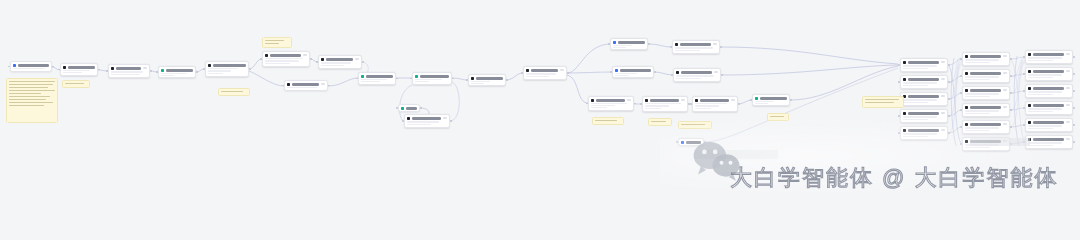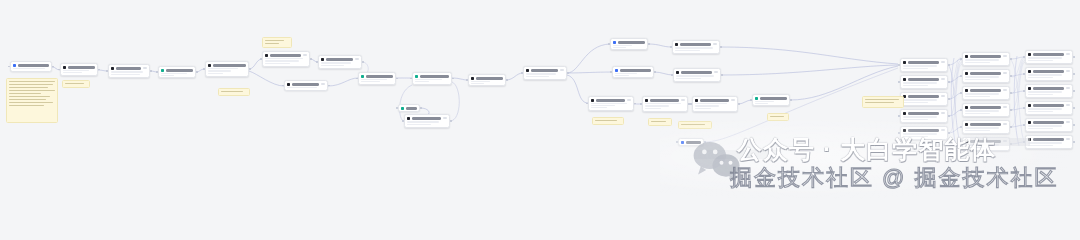--- a/index.html
+++ b/index.html
@@ -643,16 +643,15 @@
       <circle cx="28" cy="15" r="2.6" fill="#f4f5f7"></circle>
     </g>
     <g fill="#8f96a4" opacity="0.9">
       <ellipse cx="40" cy="30" rx="15" ry="12.5"></ellipse>
       <path d="M48,40 L51,47 L43,43 Z"></path>
       <circle cx="35" cy="27" r="2.2" fill="#f4f5f7"></circle>
       <circle cx="45" cy="27" r="2.2" fill="#f4f5f7"></circle>
     </g>
   </svg>
 
-  <div class="wm" id="wm-top">公众号 · 大白学智能体</div>
-
-  <div class="wm" id="wm-bottom">掘金技术社区 @ 掘金技术社区</div>
+
+  <div class="wm" id="wm-bottom">大白学智能体 @ 大白学智能体</div>
 </div>
 
 </body></html>

